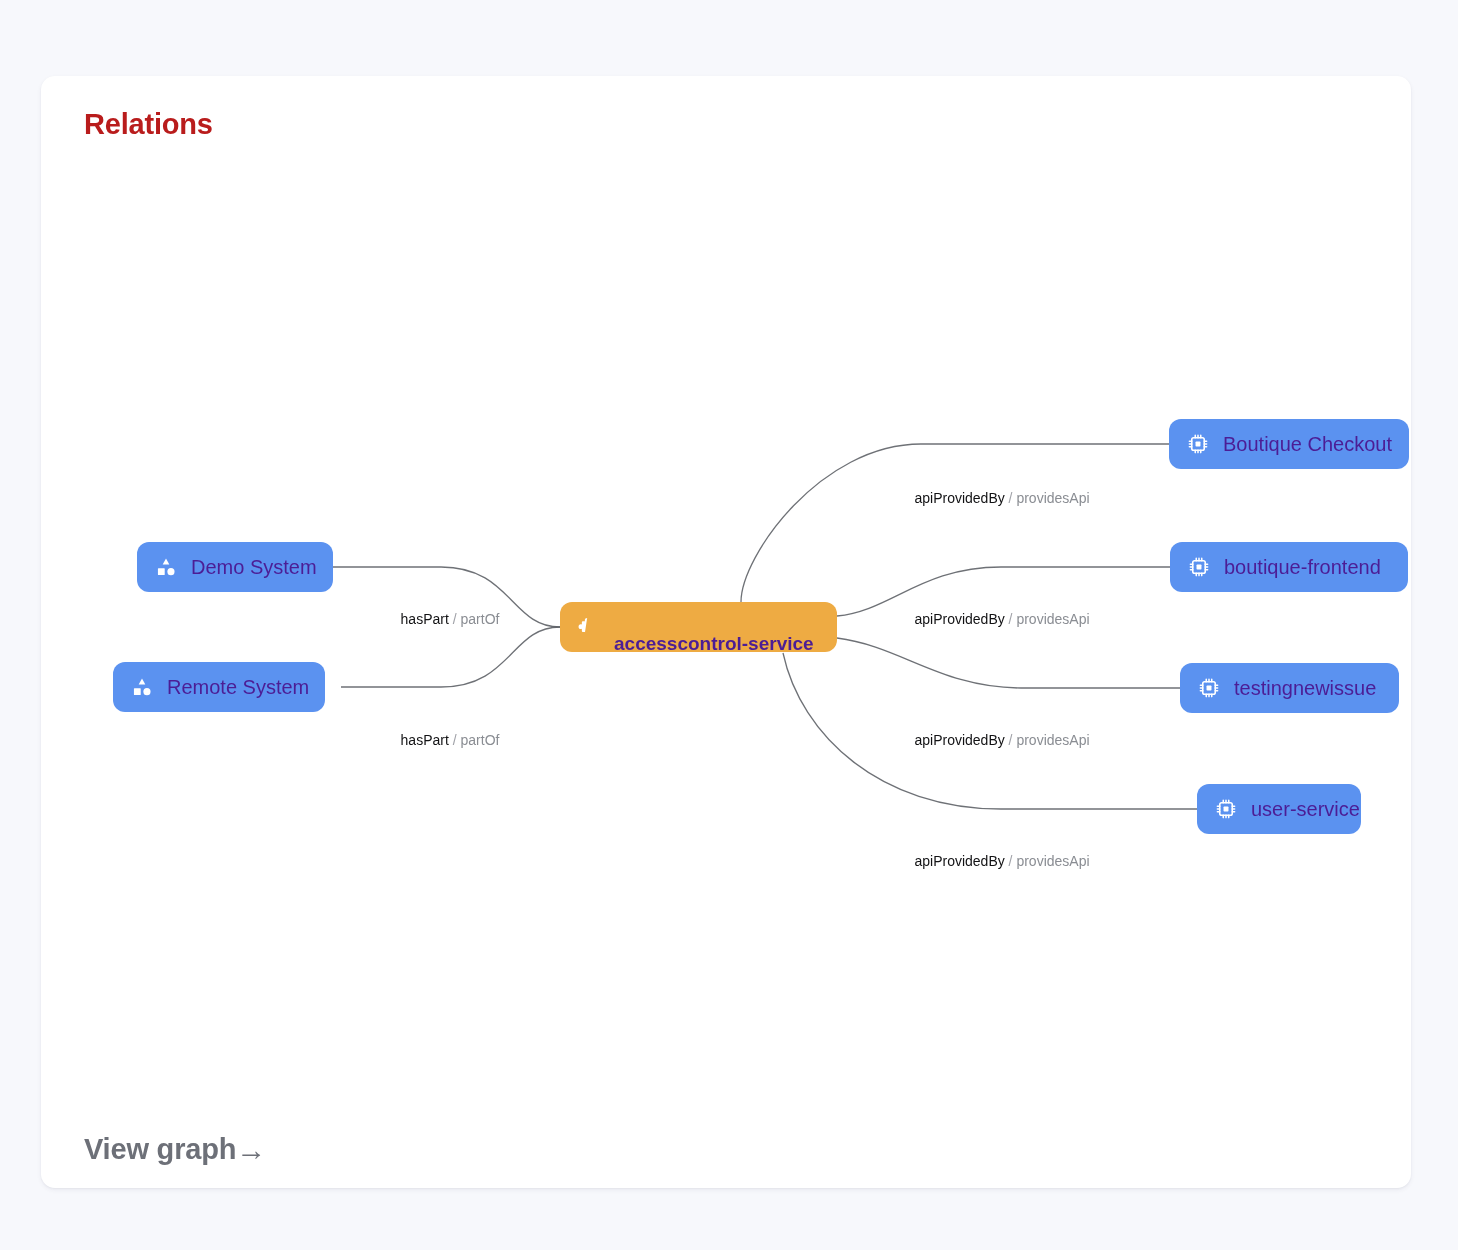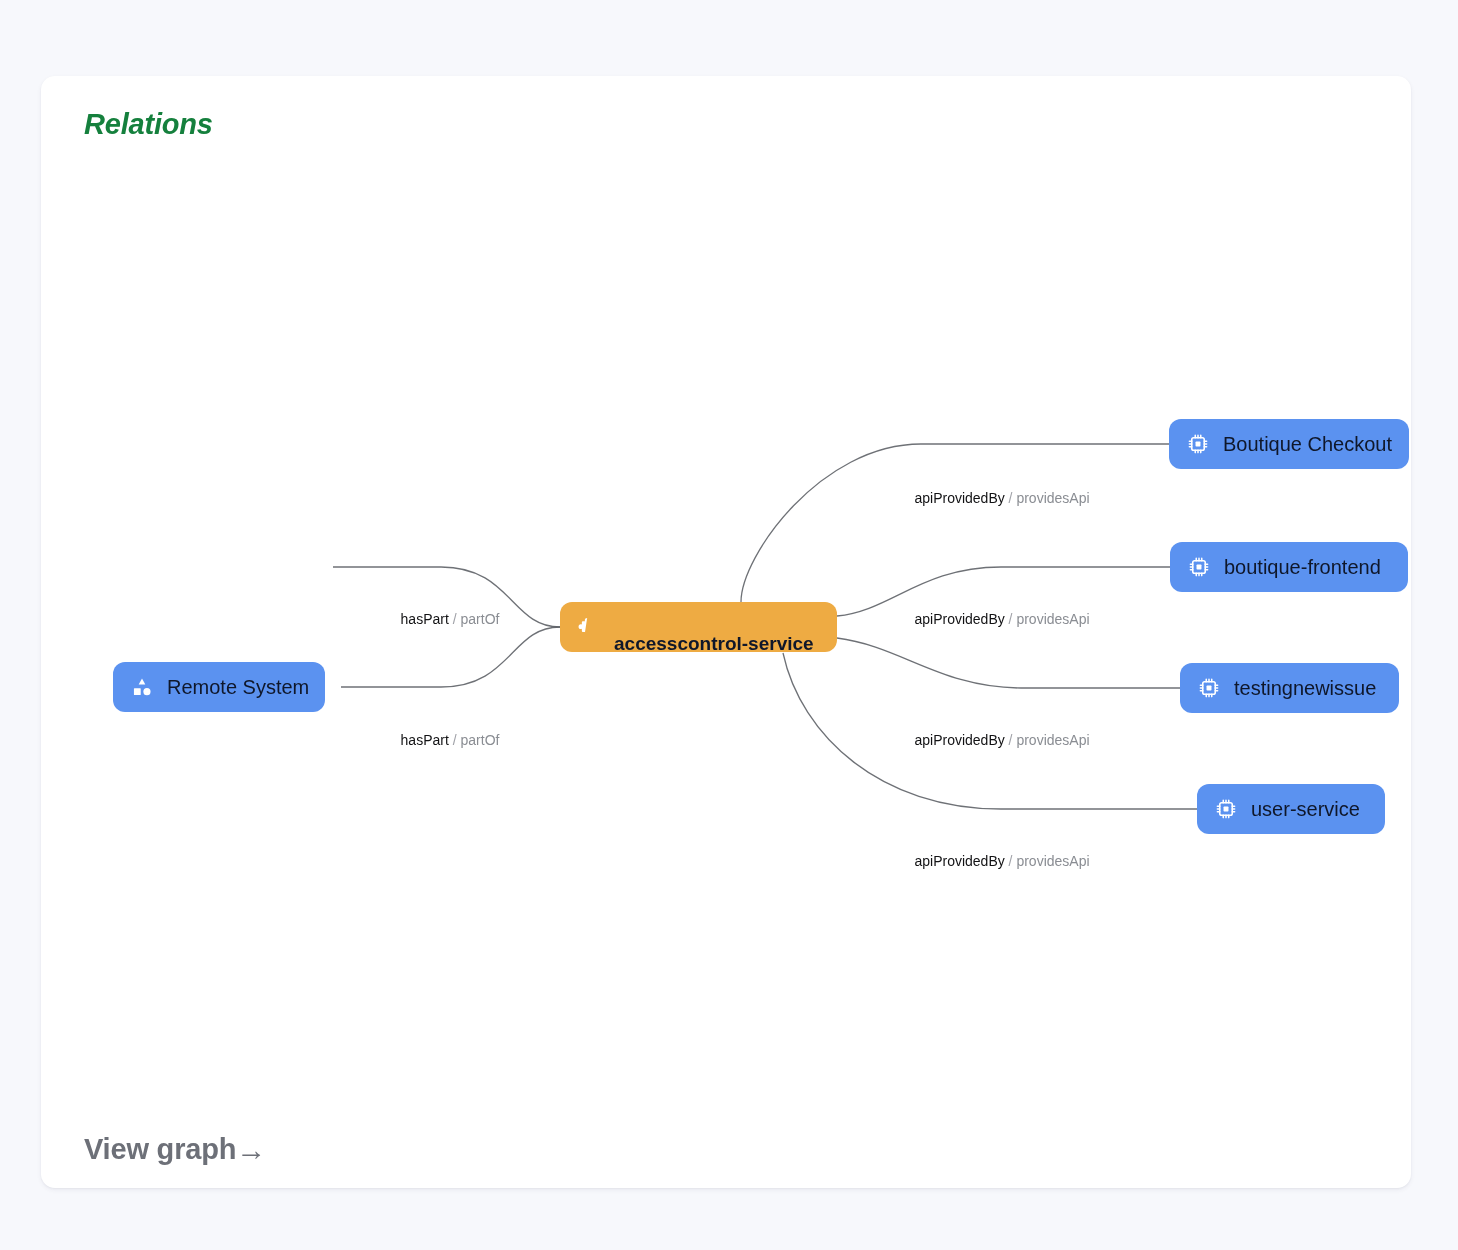--- a/index.html
+++ b/index.html
@@ -26,23 +26,22 @@
                 0 1px 2px rgba(30, 40, 70, 0.05);
     overflow: hidden;
   }
 
   .card-title {
     position: absolute;
     left: 43px;
     top: 32px;
     font-size: 29px;
     font-weight: bold;
-    color: #15803d;
+    color: #b91c1c;
     letter-spacing: -0.2px;
-    font-style: italic;
   }
 
   .graph-area {
     position: absolute;
     left: 0;
     top: 0;
     width: 1370px;
     height: 1112px;
   }
 
@@ -76,21 +75,21 @@
   .node.kind-system,
   .node.kind-component {
     background: #5b92f0;
   }
 
   .node.kind-api {
     background: #eeab43;
   }
 
   .node-label {
-    color: #0f172a;
+    color: #4c1d95;
     font-size: 20px;
     line-height: 1;
   }
 
   .node.kind-api .node-label {
     font-weight: bold;
     font-size: 19px;
     margin-top: 32px;
   }
 
@@ -159,28 +158,38 @@
 
   <div class="graph-area">
     <svg class="edges-svg" viewBox="0 0 1370 1112" preserveAspectRatio="none">
         <path class="edge-path" d="M 292 491 L 400 491 C 470 491 470 551 519 551"></path>
         <path class="edge-path" d="M 300 611 L 400 611 C 470 611 470 551 519 551"></path>
         <path class="edge-path" d="M 700 526 C 700 480 780 368 880 368 L 1128 368"></path>
         <path class="edge-path" d="M 796 540 C 850 535 880 491 960 491 L 1129 491"></path>
         <path class="edge-path" d="M 796 562 C 860 570 900 612 980 612 L 1139 612"></path>
         <path class="edge-path" d="M 742 577 C 760 660 840 733 960 733 L 1156 733"></path>
       </svg>
-      <div class="node kind-system" style="left: 72px; top: 586px; width: 212px;">
+  <div class="node kind-system" style="left: 96px; top: 466px; width: 196px;">
         <span class="node-icon">
           <svg width="22" height="22" viewBox="0 0 24 24" fill="#ffffff">
             <path d="M12 2.6 L15.6 9.2 H8.4 Z"></path>
             <rect x="3.2" y="13.4" width="7.4" height="7.4" rx="0.6"></rect>
             <circle cx="17.4" cy="17.1" r="3.9"></circle>
           </svg>
         </span>
+        <span class="node-label">Demo System</span>
+      </div>
+      <div class="node kind-system" style="left: 72px; top: 586px; width: 212px;">
+        <span class="node-icon">
+          <svg width="22" height="22" viewBox="0 0 24 24" fill="#ffffff">
+            <path d="M12 2.6 L15.6 9.2 H8.4 Z"></path>
+            <rect x="3.2" y="13.4" width="7.4" height="7.4" rx="0.6"></rect>
+            <circle cx="17.4" cy="17.1" r="3.9"></circle>
+          </svg>
+        </span>
         <span class="node-label">Remote System</span>
       </div>
       <div class="node kind-api" style="left: 519px; top: 526px; width: 277px;">
         <span class="node-icon">
           <svg width="22" height="22" viewBox="0 0 24 24" fill="#ffffff">
             <path d="M10 2.2c-1.5 0-2.6 1-2.6 2.3 0 .5.15.9.35 1.25H5.2c-.6 0-1 .45-1 1v2.6c-.35-.2-.8-.35-1.3-.35-1.35 0-2.3 1.1-2.3 2.6s.95 2.6 2.3 2.6c.5 0 .95-.15 1.3-.35v2.6c0 .55.4 1 1 1h2.6c-.2.35-.35.8-.35 1.30 1.35 1.1 2.3 2.6 2.3s2.6-.95 2.6-2.3c0-.5-.15-.95-.35-1.3h2.6c.55 0 1-.45 1-1v-2.6c.35.2.8.35 1.3.351.35 0 2.3-1.1 2.3-2.6s-.95-2.6-2.3-2.6c-.5 0-.95.15-1.3.35V5.75c0-.55-.45-1-1-1h-2.55c.2-.35.35-.75.35-1.250-1.3-1.1-2.3-2.6-2.3z"></path>
           </svg>
         </span>
         <span class="node-label">accesscontrol-service</span>
       </div>
@@ -207,21 +216,21 @@
       <div class="node kind-component" style="left: 1129px; top: 466px; width: 238px;">
         <span class="node-icon">
           <svg width="22" height="22" viewBox="0 0 24 24" fill="none" stroke="#ffffff" stroke-width="1.7">
             <rect x="5.2" y="5.2" width="13.6" height="13.6" rx="2"></rect>
             <rect x="9.3" y="9.3" width="5.4" height="5.4" rx="0.8" fill="#ffffff" stroke="none"></rect>
             <path d="M9 2.6v2.6M12 2.6v2.6M15 2.6v2.6M9 18.8v2.6M12 18.8v2.6M15 18.8v2.6M2.6 9h2.6M2.6 12h2.6M2.6 15h2.6M18.8 9h2.6M18.8 12h2.6M18.8 15h2.6" stroke-linecap="round"></path>
           </svg>
         </span>
         <span class="node-label">boutique-frontend</span>
       </div>
-      <div class="node kind-component" style="left: 1156px; top: 708px; width: 188px;">
+      <div class="node kind-component" style="left: 1156px; top: 708px; width: 164px;">
         <span class="node-icon">
           <svg width="22" height="22" viewBox="0 0 24 24" fill="none" stroke="#ffffff" stroke-width="1.7">
             <rect x="5.2" y="5.2" width="13.6" height="13.6" rx="2"></rect>
             <rect x="9.3" y="9.3" width="5.4" height="5.4" rx="0.8" fill="#ffffff" stroke="none"></rect>
             <path d="M9 2.6v2.6M12 2.6v2.6M15 2.6v2.6M9 18.8v2.6M12 18.8v2.6M15 18.8v2.6M2.6 9h2.6M2.6 12h2.6M2.6 15h2.6M18.8 9h2.6M18.8 12h2.6M18.8 15h2.6" stroke-linecap="round"></path>
           </svg>
         </span>
         <span class="node-label">user-service</span>
       </div>
       <div class="edge-label" style="left: 409px; top: 507px;"><span class="fwd">hasPart</span> <span class="sep">/</span> <span class="rev">partOf</span></div>

